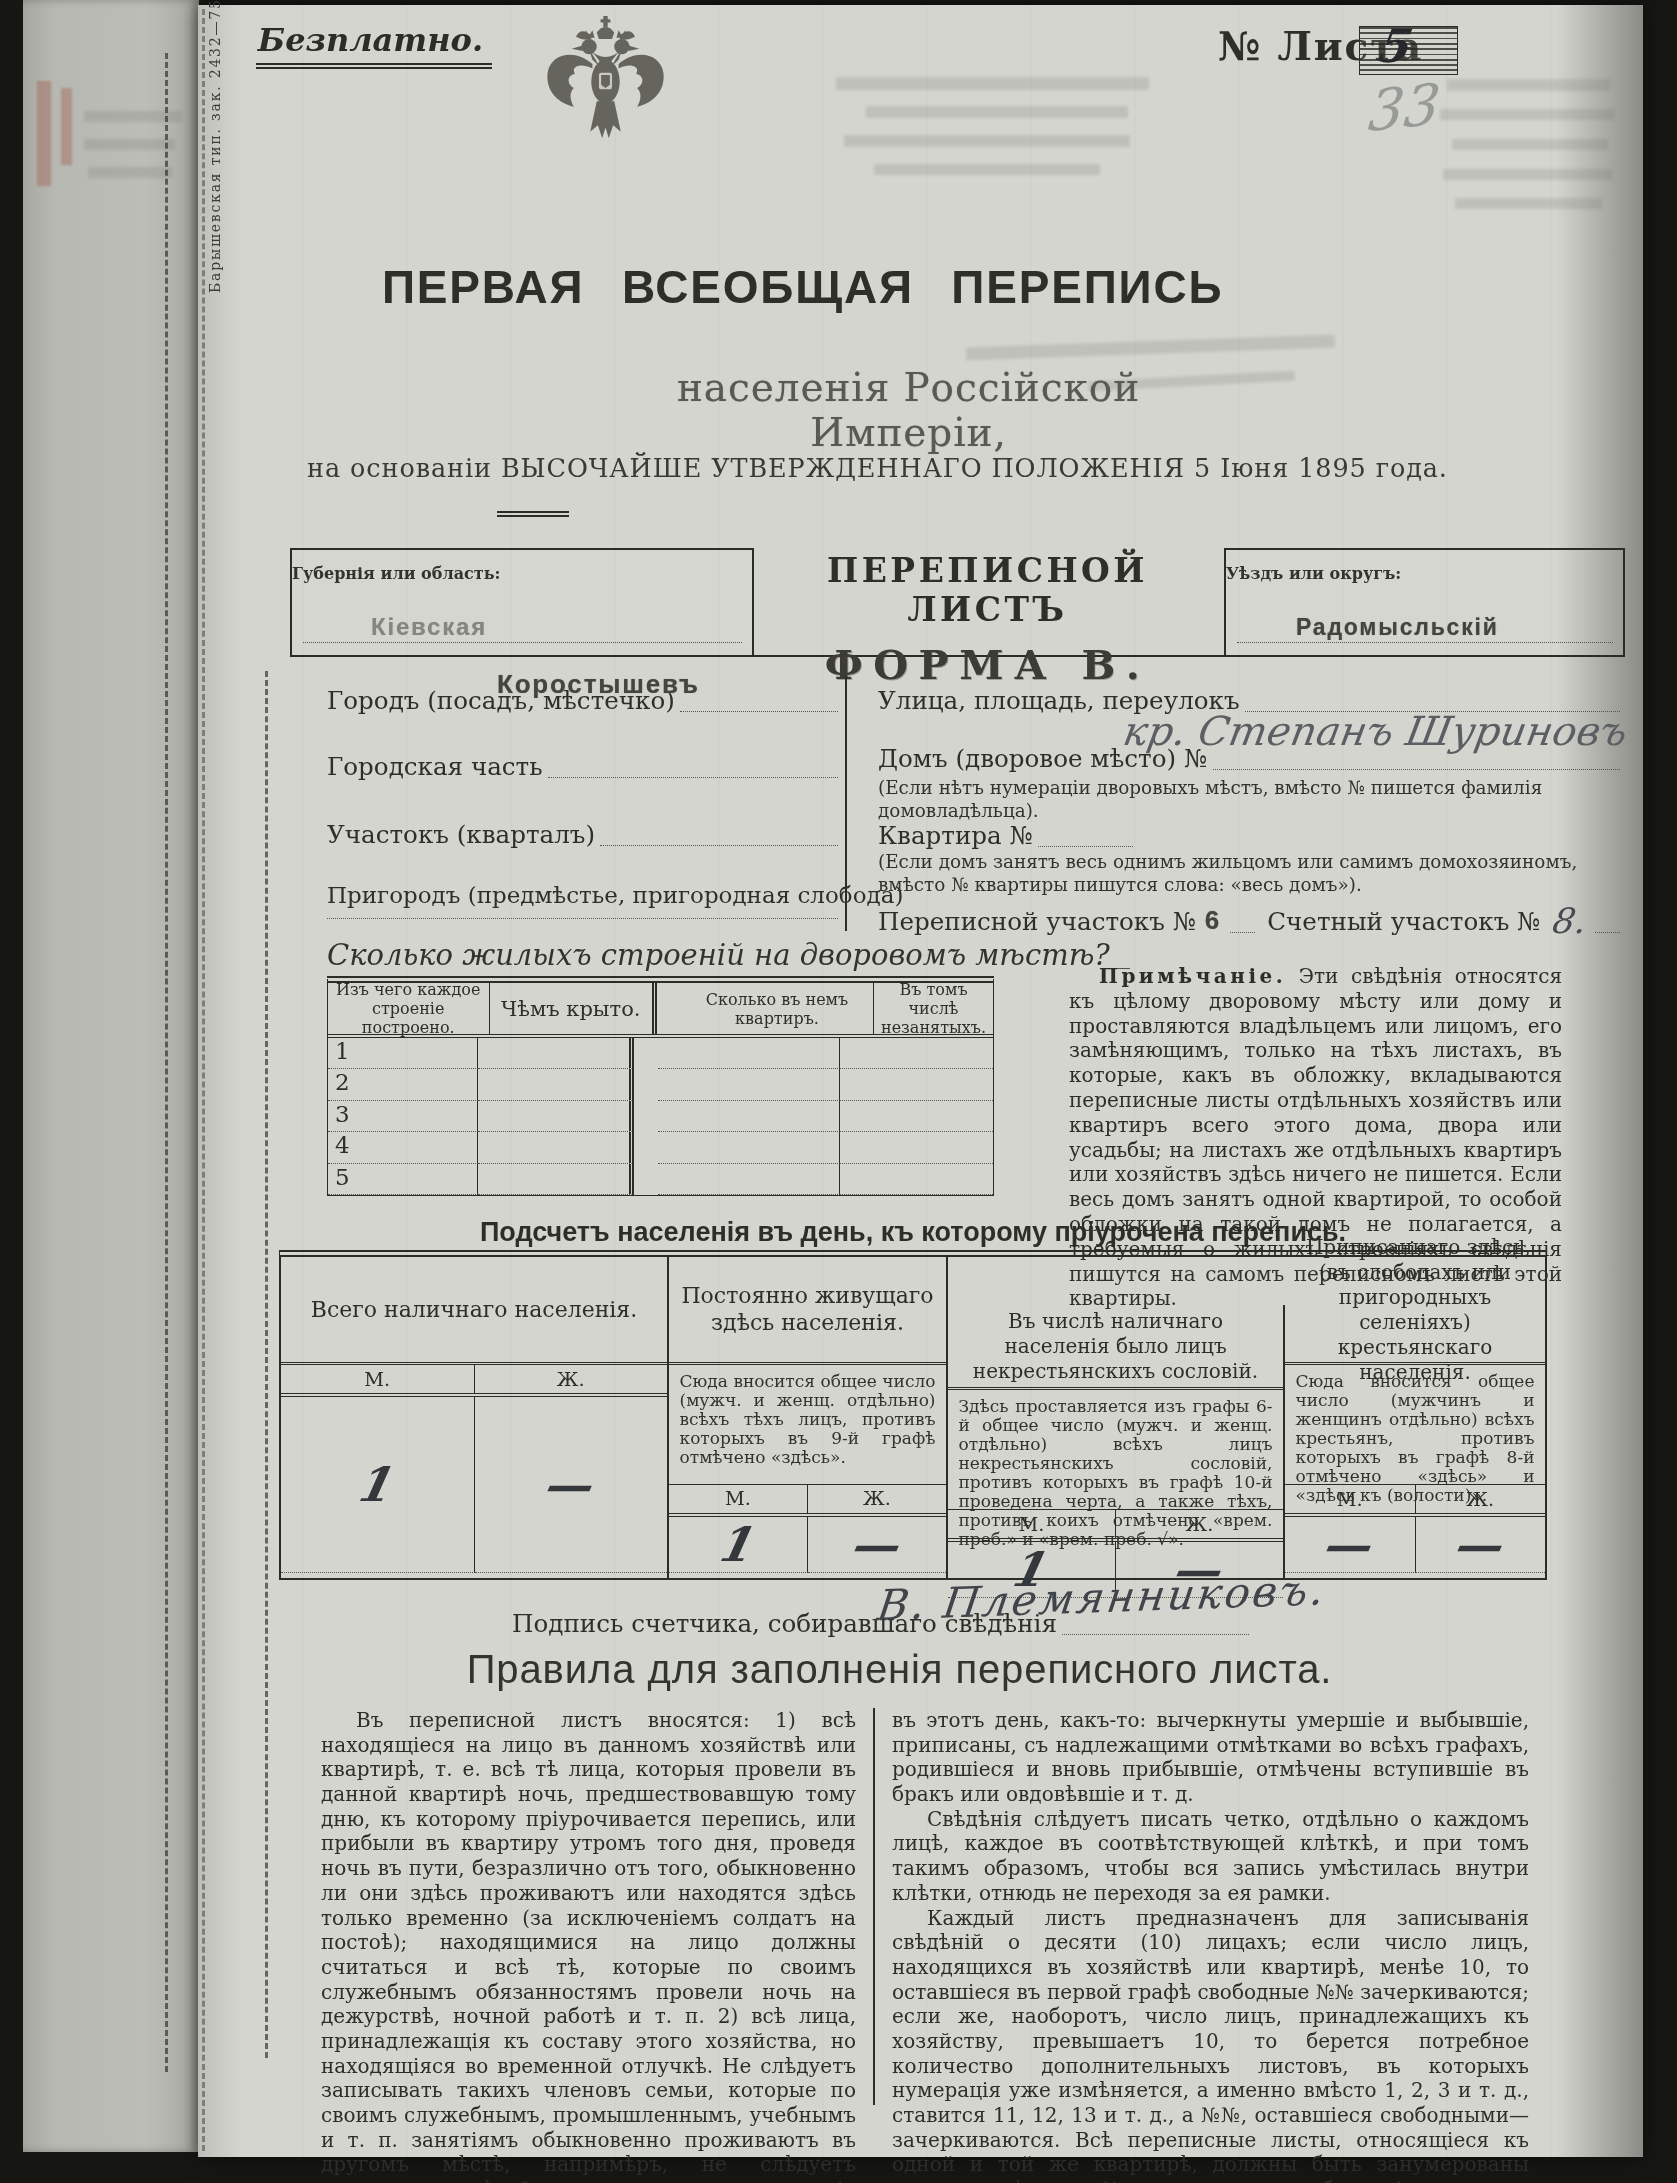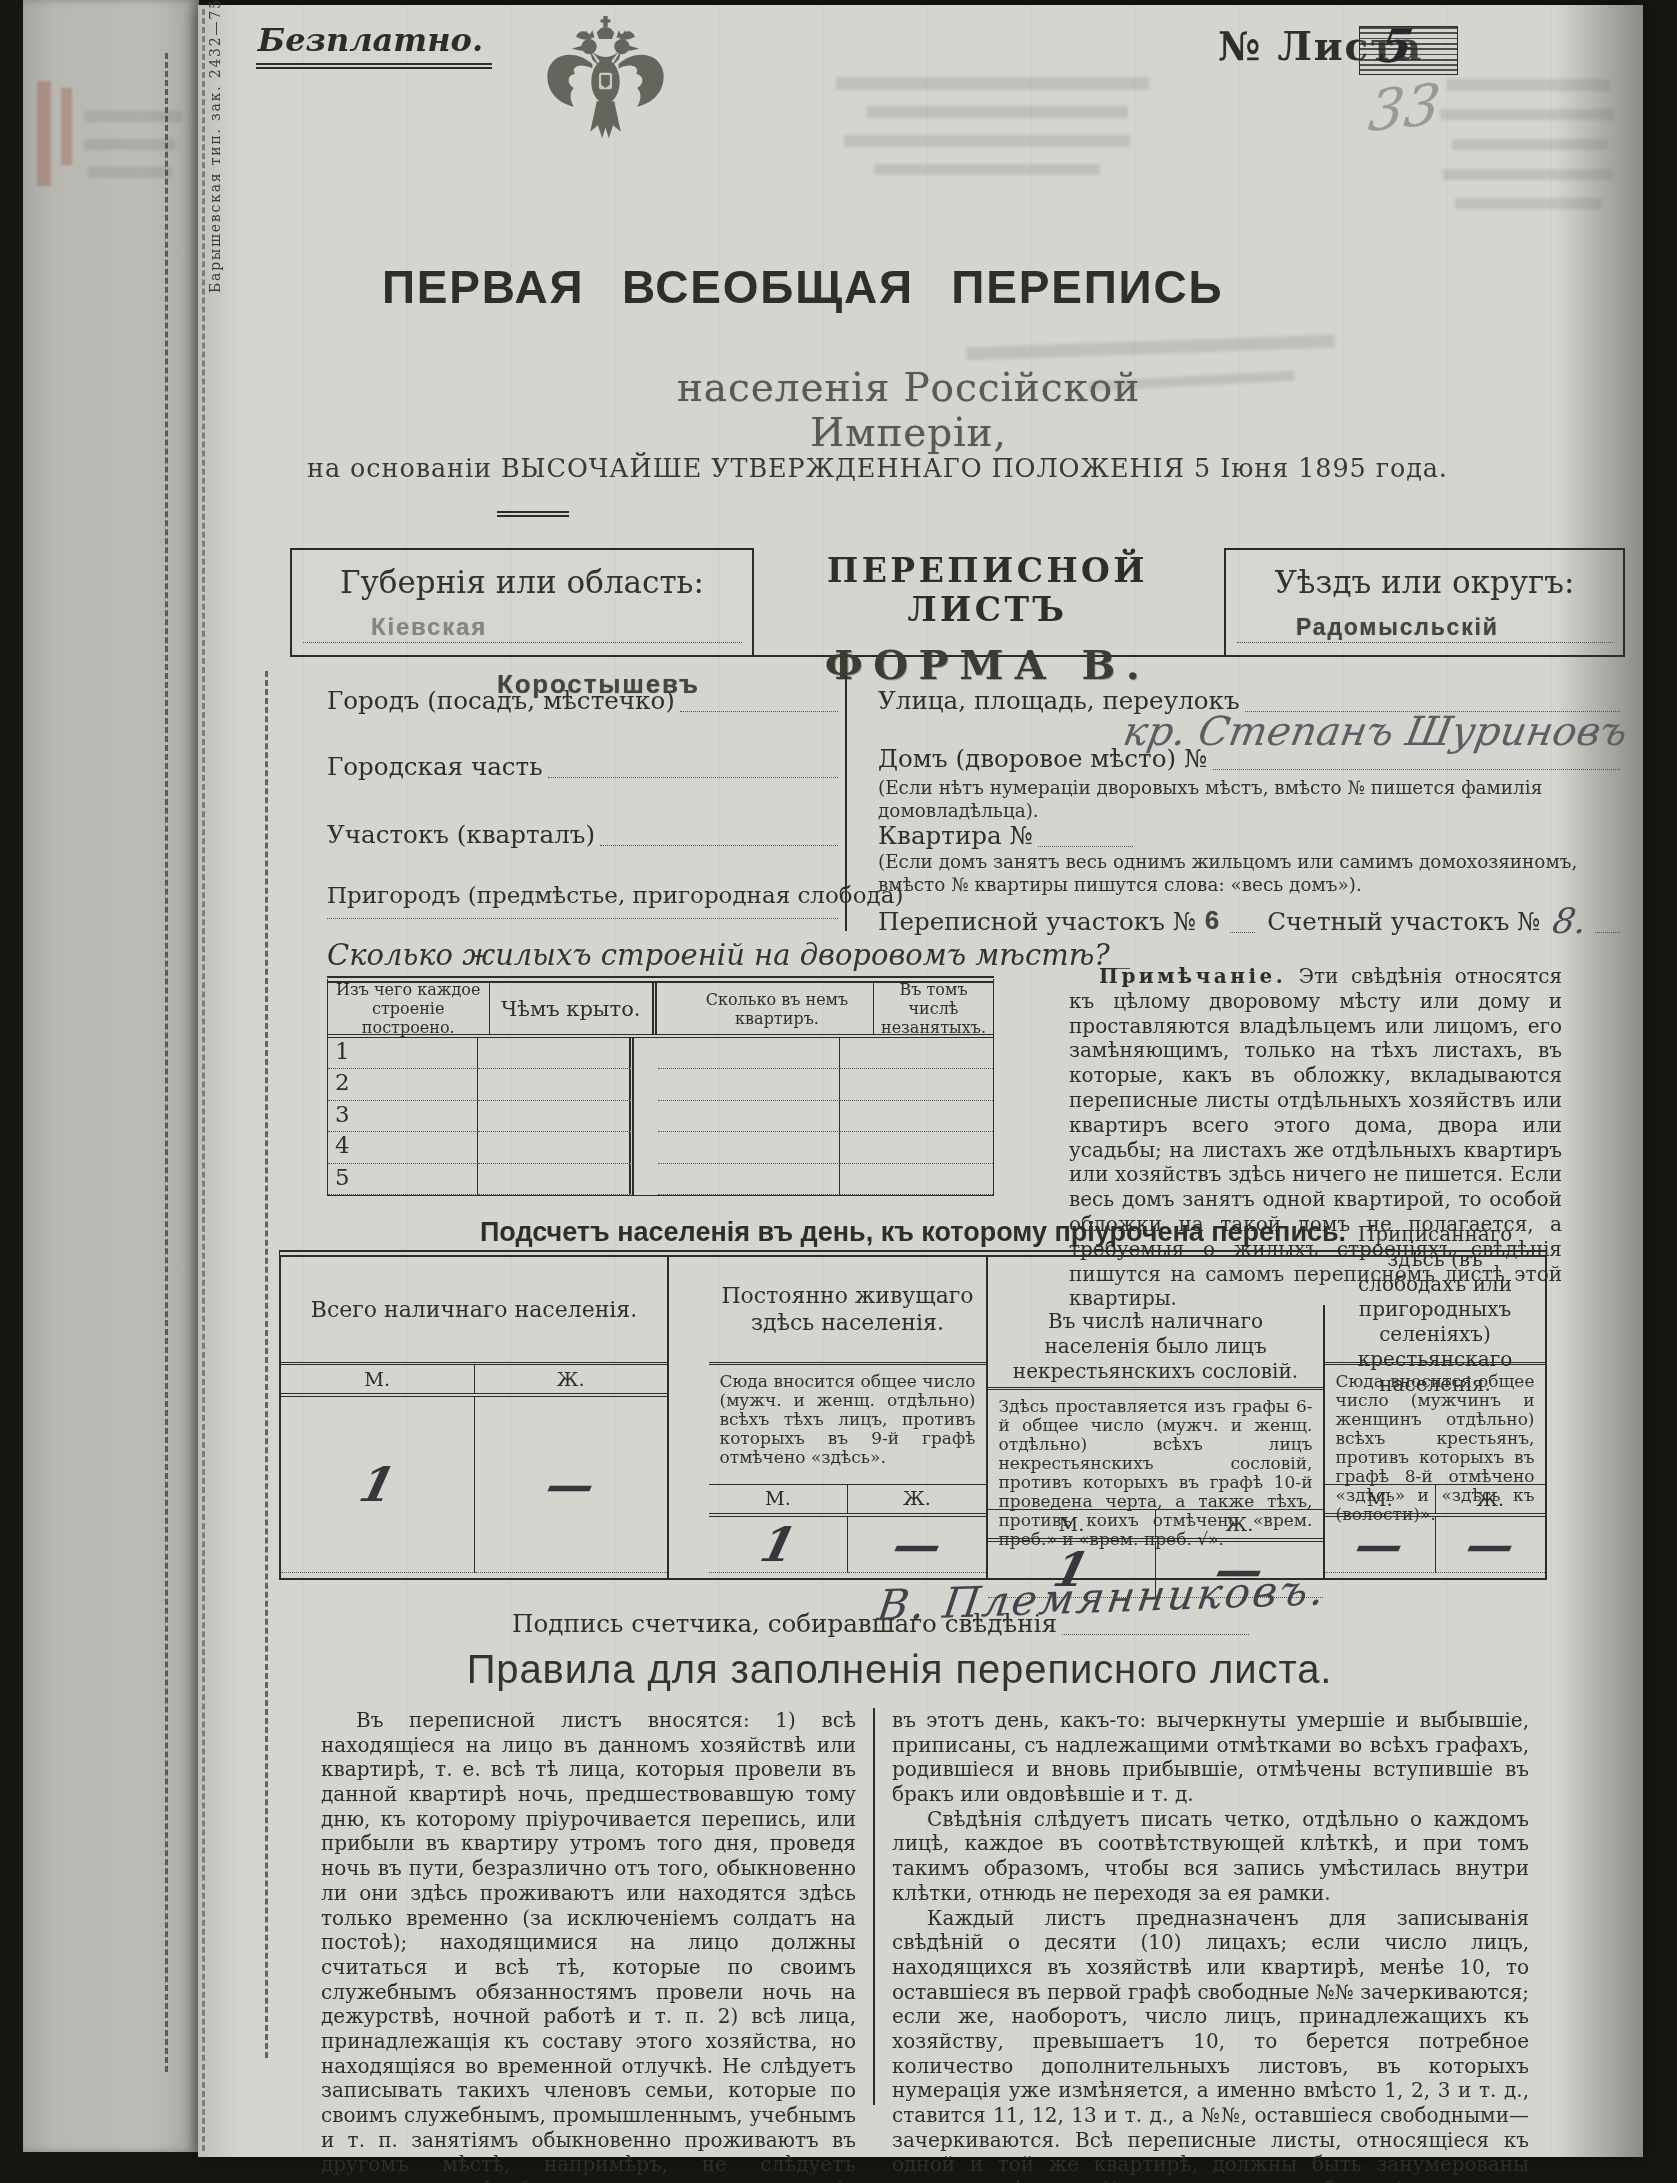--- a/index.html
+++ b/index.html
@@ -49,21 +49,21 @@
     font-family:"Liberation Sans", sans-serif;font-weight:bold;font-size:46px;
     color:#2f2f2a;letter-spacing:1.8px;word-spacing:23px;white-space:nowrap;
     transform:scale(.82,1.25);transform-origin:center;
   }
   .sub-title{font-size:39px;color:#5a5a52;letter-spacing:0.9px;text-shadow:0 0 0.9px rgba(90,90,82,.5);}
   .basis-line{font-size:25.5px;color:#3a3a34;letter-spacing:0.9px;white-space:nowrap;}
   .center{text-align:center;}
   .rule-double{border-top:6.1px double #2c2c27;}
   
   .hbox{border:2.6px solid #2c2c27;background:rgba(255,255,255,.03);}
-  .hbox-label{font-size:31px;font-weight:normal;color:#33332d;text-align:center;}
+  .hbox-label{font-size:16px;font-weight:bold;color:#33332d;text-align:left;}
   .stamp{
     font-family:"Liberation Sans", sans-serif;font-weight:bold;color:#45453f;
     letter-spacing:1.8px;text-shadow:0 0 0.9px rgba(70,70,64,.6);
   }
   .dotline{border-bottom:1.8px dotted #54544b;}
   .form-b1{font-size:33px;font-weight:bold;letter-spacing:3.5px;color:#2f2f2a;}
   .form-b2{font-size:40px;font-weight:bold;letter-spacing:10.5px;color:#3c3c35;text-shadow:0.9px 0.9px 0 rgba(60,60,52,.35);}
   
   .frow{display:flex;align-items:flex-end;}
   .flabel{font-size:24.6px;color:#2f2f2a;white-space:nowrap;}
@@ -307,21 +307,21 @@
     </div>
     <div class="cg-vals">
       <div>
           <span class="val-hand">1</span>
         </div>
       <div>
           <span class="val-hand">—</span>
         </div>
     </div>
   </div>
-  <div class="cg" style="width:277px;padding-left:40px;">
+  <div class="cg" style="width:277px;">
     <div class="cg-head">Постоянно живущаго здѣсь населенія.</div>
     <div class="cg-desc">Сюда вносится общее число (мужч. и женщ. отдѣльно) всѣхъ тѣхъ лицъ, противъ которыхъ въ 9-й графѣ отмѣчено «здѣсь».</div>
     <div class="cg-mf">
       <div>М.</div>
       <div>Ж.</div>
     </div>
     <div class="cg-vals">
       <div>
           <span class="val-hand">1</span>
         </div>

